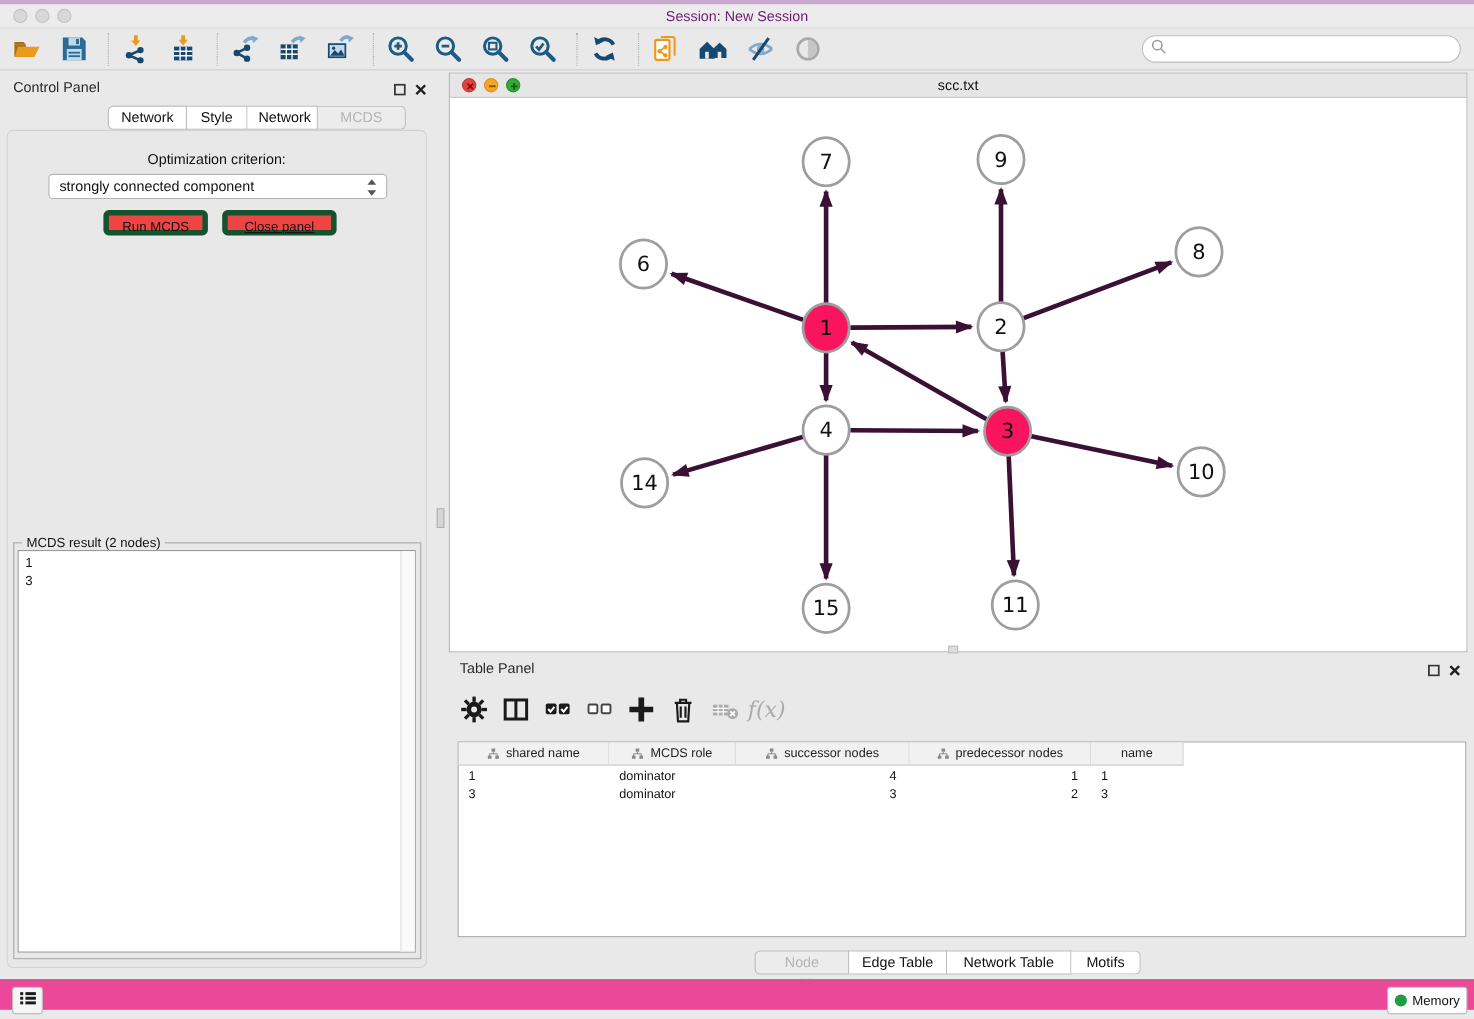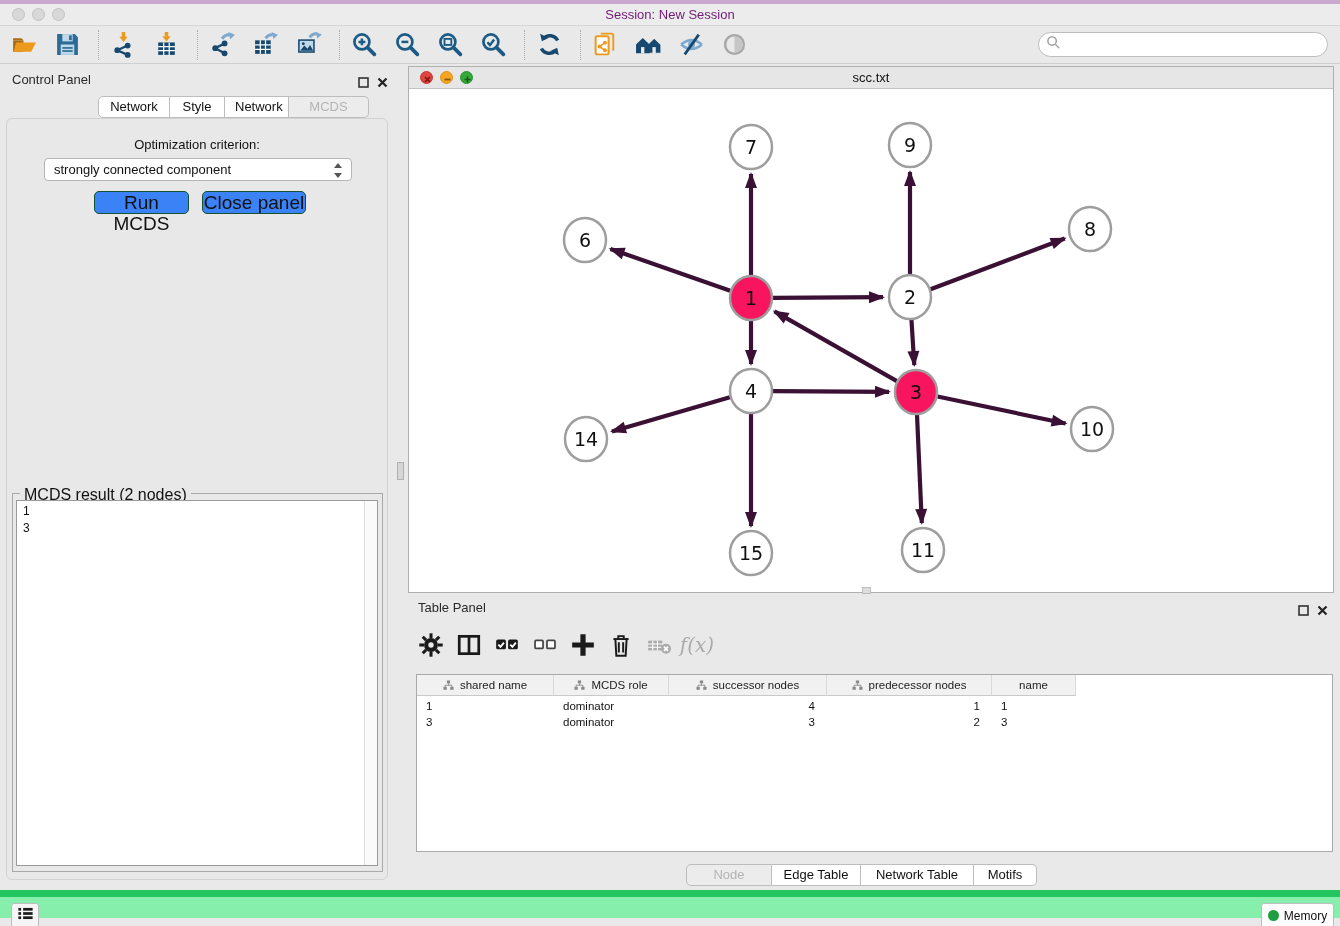--- a/index.html
+++ b/index.html
@@ -35,24 +35,24 @@
   .tab.first { border-left:1px solid #BDBDBD; border-radius:5px 0 0 5px; }
   .tab.last { border-radius:0 5px 5px 0; }
   .tab.sel { background:#ECECEC; color:#B4B4B4; }
   #cp-body { left:6px; top:118px; width:382px; height:762px; background:#E8E8E8;
     border:1px solid #D2D2D2; border-radius:6px; }
   #opt-label { left:6px; top:137px; width:382px; text-align:center; font-size:13px; color:#111; }
   #criterion-select { left:44px; top:158px; width:308px; height:23px; background:#fff;
     border:1px solid #B5B5B5; border-radius:4px; font-size:13px; color:#111;
     display:flex; align-items:center; padding-left:9px; }
   .updown { position:absolute; right:7px; top:3px; }
-  .btn { position:absolute; height:23px; background:#3b82f6; border:1px solid #14532d;
-    border-radius:5px; font-size:19px; color:#111; text-align:center; line-height:21px; }
+  .btn { position:absolute; height:23px; background:#ef4444; border:5px solid #14532d;
+    border-radius:5px; font-size:12px; color:#111; text-align:center; line-height:21px; }
   #groupbox { left:12px; top:493px; width:371px; height:379px; border:1px solid #A9A9A9; }
-  #groupbox-label { left:20px; top:486px; background:#E8E8E8; padding:0 4px; font-size:16px; color:#111; }
+  #groupbox-label { left:20px; top:486px; background:#E8E8E8; padding:0 4px; font-size:12px; color:#111; }
   #result-area { left:16px; top:500px; width:362px; height:366px; background:#fff;
     border:1px solid #9A9A9A; font-size:12px; color:#111; line-height:17px; padding:2px 6px; white-space:pre; }
   #result-scroll { left:364px; top:501px; width:13px; height:364px; background:#FAFAFA; border-left:1px solid #DDDDDD; }
 
   
   #net-win { left:408px; top:66px; width:926px; height:527px; background:#fff; border:1px solid #AFAFAF; }
   #net-titlebar { left:0; top:0; width:924px; height:22px; background:#E6E6E6; border-bottom:1px solid #C2C2C2; }
   .tl { width:13px; height:13px; border-radius:50%; position:absolute; top:4px; }
   #net-title { width:100%; text-align:center; font-size:13px; color:#111; line-height:21px; }
   #net-canvas { left:0; top:22px; width:924px; height:503px; background:#fff; }
@@ -63,21 +63,21 @@
   #tp-toolbar { left:416px; top:630px; display:flex; align-items:center; }
   .tp-tool { width:30px; height:30px; display:flex; align-items:center; justify-content:center; margin-right:8px; }
   .tp-tool svg { width:26px; height:26px; }
   #tbl-box { left:416px; top:674px; width:917px; height:178px; background:#fff; border:1px solid #A9A9A9; }
   .hcell { position:absolute; top:0; height:21px; background:#F1F1F1; border-right:1px solid #D9D9D9;
     border-bottom:1px solid #C9C9C9; display:flex; align-items:center; justify-content:center;
     gap:6px; font-size:11.5px; color:#222; }
   .rcell { position:absolute; height:16px; font-size:11.5px; color:#111; line-height:16px; }
 
   
-  #statusbar { left:0; top:890px; width:1340px; height:28px; background:#86efac; border-top:7px solid #22c55e; }
+  #statusbar { left:0; top:890px; width:1340px; height:28px; background:#ec4899; border-top:1px solid #22c55e; }
   #list-btn { left:11px; top:6px; width:28px; height:25px; background:#F5F5F5; border:1px solid #BDBDBD; border-radius:3px;
     display:flex; align-items:center; justify-content:center; }
   #memory-btn { left:1261px; top:6px; width:73px; height:25px; background:#FDFDFD; border:1px solid #BDBDBD; border-radius:3px;
     display:flex; align-items:center; justify-content:center; gap:5px; font-size:12px; color:#111; }
   #memory-dot { width:11px; height:11px; border-radius:50%; background:#1E9E40; }
 </style>
 </head>
 <body>
 
 <div id="stage">
@@ -271,21 +271,21 @@
   <div id="criterion-select" class="abs">
     <span>strongly connected component</span>
     <span class="updown">
       <svg width="12" height="17" viewBox="0 0 12 17">
           <path d="M6 1 L10 6 H2 Z" fill="#555"></path>
           <path d="M6 16 L2 11 H10 Z" fill="#555"></path>
         </svg>
     </span>
   </div>
   <div class="btn" style="left:94px; top:191px; width:95px;">Run MCDS</div>
-  <div class="btn" style="left:202px; top:191px; width:104px;">Close panel</div>
+  <div class="btn" style="left:202px; top:191px; width:104px;text-decoration:underline;">Close panel</div>
 
   <div id="groupbox" class="abs"></div>
   <div id="groupbox-label" class="abs">MCDS result (2 nodes)</div>
   <div id="result-area" class="abs">1
 3</div>
   <div id="result-scroll" class="abs"></div>
 
   <div id="net-win" class="abs">
     <div id="net-titlebar" class="abs">
       <span class="tl" style="left:11px; background:#E0443E; border:1px solid #C43832;">

